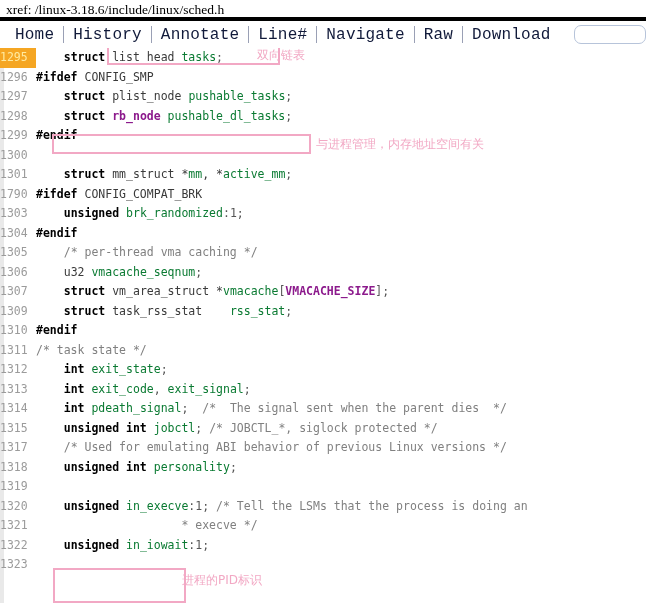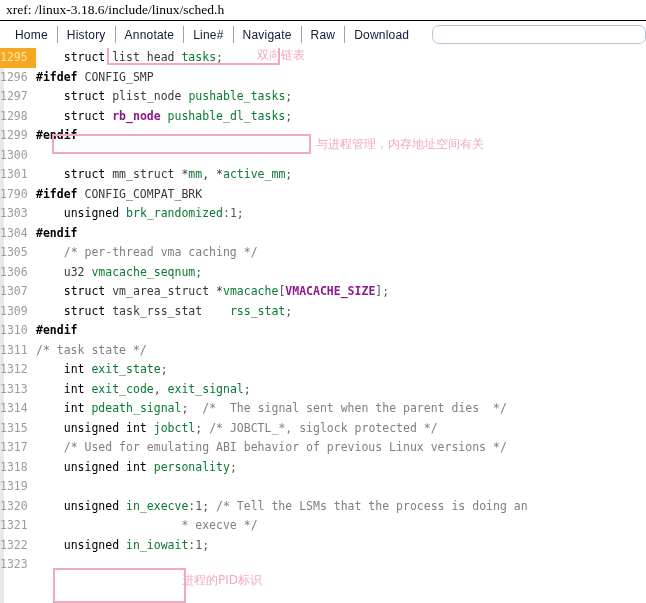--- a/index.html
+++ b/index.html
@@ -18,37 +18,37 @@
 
   
   .xref-bar {
     height: 21px;
     box-sizing: border-box;
     padding: 2px 0 0 6px;
     font-family: "Liberation Serif", "DejaVu Serif", serif;
     font-size: 13.5px;
     color: #000000;
     white-space: nowrap;
-    border-bottom: 1px solid #000000;
+    border-bottom: 4px solid #000000;
     background: #ffffff;
   }
 
   
   .menu-bar {
     height: 27px;
     box-sizing: border-box;
     display: flex;
     align-items: center;
     padding-left: 6px;
     background: #ffffff;
     white-space: nowrap;
   }
   .menu-item {
-    font-family: Liberation Sans, sans-serif;
-    font-size: 12px;
+    font-family: Liberation Mono, monospace;
+    font-size: 16px;
     color: #111a3a;
     padding: 0 9px;
     letter-spacing: 0.2px;
     cursor: pointer;
   }
   .menu-sep {
     width: 1px;
     height: 17px;
     background: #9aa0b5;
     flex: 0 0 auto;
@@ -117,21 +117,21 @@
     color: #ffeaa0;
     font-weight: normal;
   }
   .ltext {
     display: inline-block;
     white-space: pre;
     color: #333333;
   }
 
   
-  .kw   { color: #000000; font-weight: normal; margin-top: 12px; }   
+  .kw   { color: #000000; font-weight: bold; margin-top: 12px; }   
   .id   { color: #3a3a3a; }                      
   .def  { color: #0a7a32; font-weight: normal; margin-top: 44px; }   
   .ref  { color: #8c1a8c; font-weight: bold; }   
   .pp   { color: #000000; font-weight: bold; }   
   .cmt  { color: #808080; }                      
   .pun  { color: #555555; }
 
   
   .anno-box {
     position: absolute;

